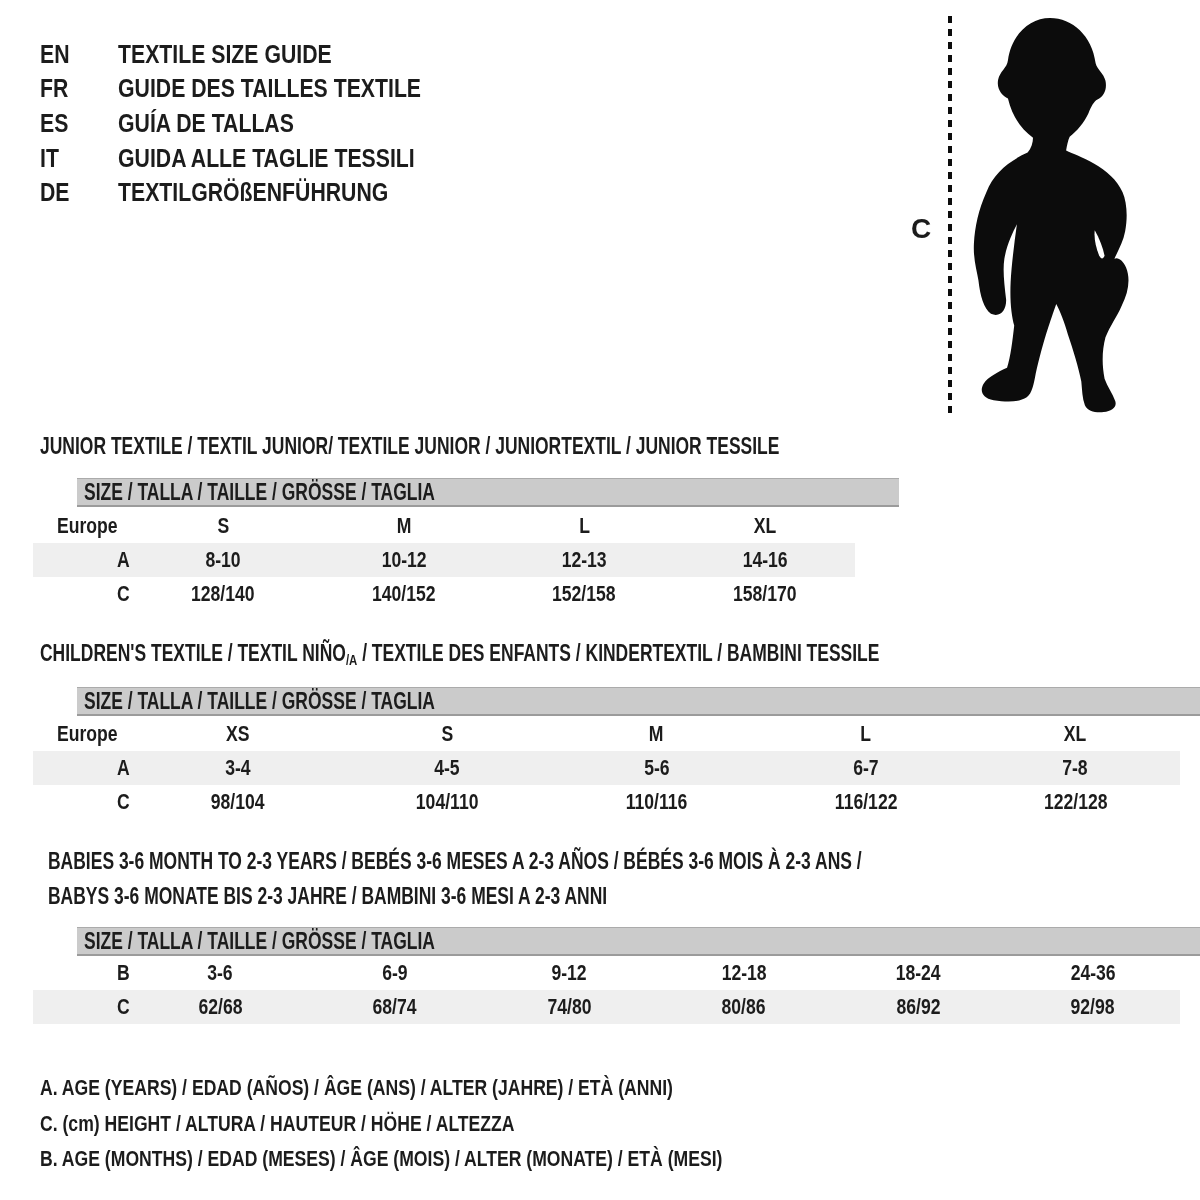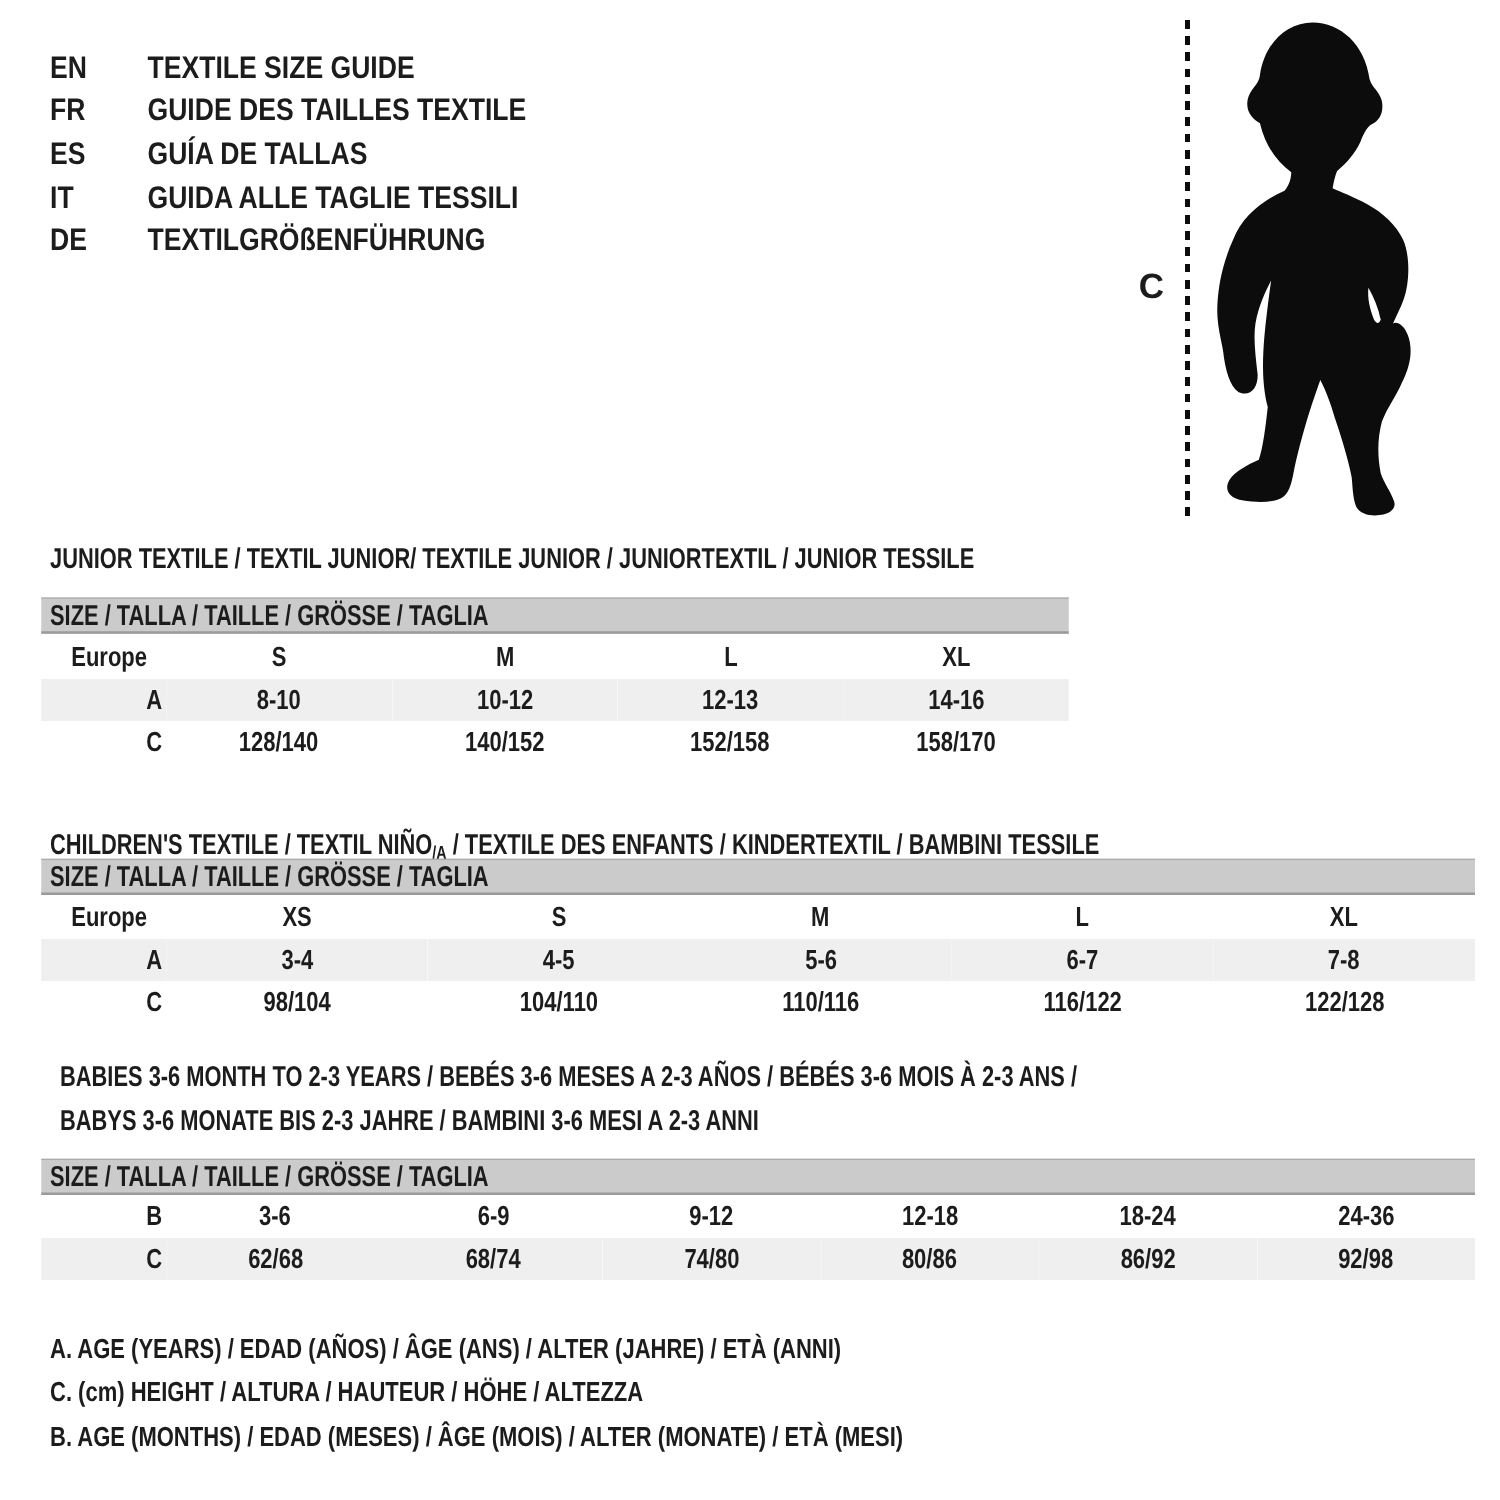--- a/index.html
+++ b/index.html
@@ -35,33 +35,33 @@
   
   .sec-heading{font-size:23px;line-height:23px;white-space:nowrap;}
   .sub-a{font-size:15px;vertical-align:-4px;}
 
   
   .size-bar{
     background:var(--color-bar,#cbcbcb);
     border-top:1px solid #ababab;
     border-bottom:2px solid var(--color-bar-border,#9b9b9b);
     height:26px;line-height:26px;padding-left:7px;
-    font-size:23px;box-sizing:content-box;
+    font-size:23px;box-sizing:content-box;margin-left:44px;
   }
 
   
   table{border-collapse:collapse;table-layout:fixed;width:100%;}
   td{height:34px;font-size:22px;text-align:center;padding:0;overflow:hidden;}
   td.lbl{text-align:right;padding-left:7px;}
   col.label-col{width:100px;}
   tr.alt{background:var(--color-row-alt,#efefef);}
 
   
   .legend{left:40px;top:1066px;}
-  .legend-line{height:35.4px;font-size:22px;display:flex;align-items:flex-start;}
+  .legend-line{height:35.4px;font-size:22px;display:flex;align-items:flex-end;}
 </style>
 </head>
 <body>
 
 <div class="abs lang-list">
   <div class="lang-row">
     <span class="lang-code"><span class="cx s85">EN</span></span>
     <span class="cx s85">TEXTILE SIZE GUIDE</span>
   </div>
   <div class="lang-row">
@@ -169,21 +169,21 @@
       <td class="lbl"><span class="cx s80">C</span></td>
       <td><span class="cxc">128/140</span></td>
       <td><span class="cxc">140/152</span></td>
       <td><span class="cxc">152/158</span></td>
       <td><span class="cxc">158/170</span></td>
     </tr>
   </tbody>
     </table>
 </div>
 
-<div class="abs sec-heading" style="left:40px;top:664px;">
+<div class="abs sec-heading" style="left:40px;top:642px;">
   <span class="cx s76"><span>CHILDREN'S TEXTILE / TEXTIL NIÑO</span><span class="sub-a">/A</span><span> / TEXTILE DES ENFANTS / KINDERTEXTIL / BAMBINI TESSILE</span></span>
 </div>
 <div class="abs size-bar" style="left:33px;top:687px;width:1140px;">
   <span class="cx s76">SIZE / TALLA / TAILLE / GRÖSSE / TAGLIA</span>
 </div>
 <div class="abs" style="left:33px;top:717px;width:1147px;">
   <table>
     <colgroup>
         <col class="label-col">
         <col>

